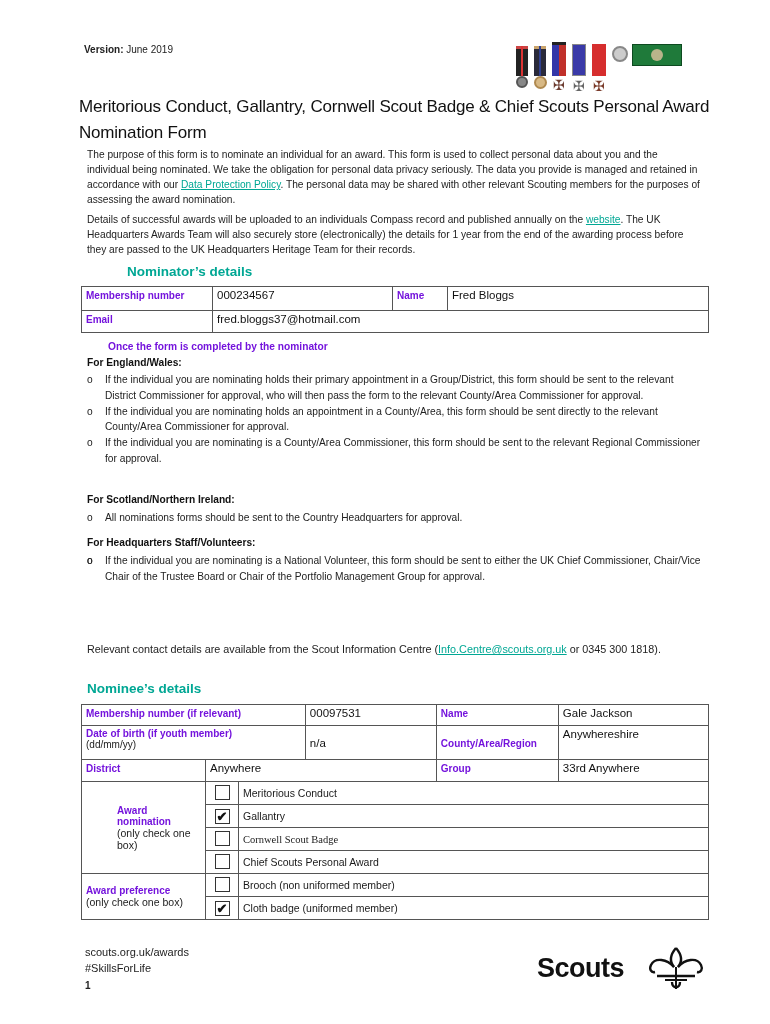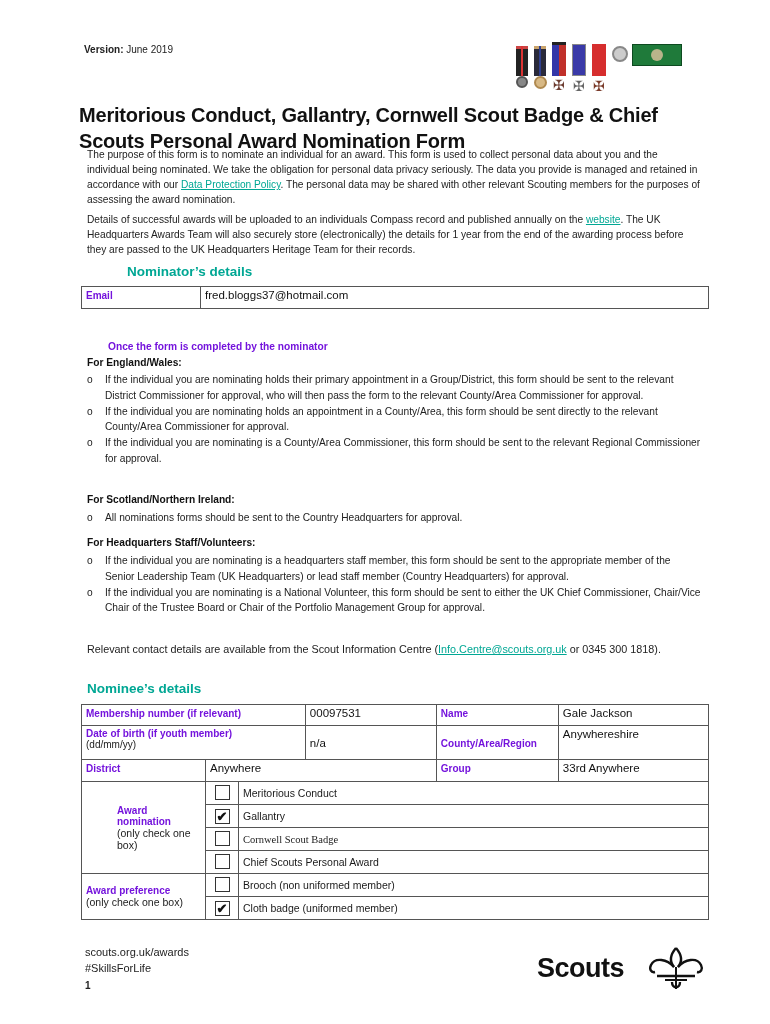--- a/index.html
+++ b/index.html
@@ -9,21 +9,21 @@
 
   .version { position: absolute; left: 77px; top: 44px; font-size: 10px; color: #222; }
   .version b { font-weight: bold; }
 
   .medals { position: absolute; left: 505px; top: 42px; width: 195px; height: 56px; }
   .medal { position: absolute; }
   .ribbon { position: absolute; top: 0; }
   .pendant { position: absolute; border-radius: 50%; }
   .cross { position: absolute; font-size: 14px; line-height: 14px; }
 
-  .title { position: absolute; left: 72px; top: 94px; width: 640px; font-size: 20px; font-weight: bold; line-height: 26px; color: #111; letter-spacing: -0.2px; margin-top: 8px; }
+  .title { position: absolute; left: 72px; top: 94px; width: 640px; font-size: 17px; font-weight: normal; line-height: 26px; color: #111; letter-spacing: -0.2px; }
 
   .para { position: absolute; left: 80px; width: 615px; font-size: 10.2px; line-height: 15px; color: #222; }
   .link { color: #00a794; text-decoration: underline; }
 
   .section-h { position: absolute; left: 80px; font-size: 13.5px; font-weight: bold; color: #00a794; }
 
   table.form { position: absolute; border-collapse: collapse; font-size: 11px; }
   table.form td { border: 1px solid #555; padding: 2px 4px; vertical-align: top; }
   .lbl { color: #7413dc; font-weight: bold; font-size: 10px; }
   .sub { color: #222; font-weight: normal; font-size: 10px; }
@@ -91,20 +91,26 @@
   </div>
 
   <div class="para" style="top:212px;">
     <span>Details of successful awards will be uploaded to an individuals Compass record and published annually on the </span><span class="link">website</span><span>. The UK Headquarters Awards Team will also securely store (electronically) the details for 1 year from the end of the awarding process before they are passed to the UK Headquarters Heritage Team for their records.</span>
   </div>
 
   <div class="section-h" style="top:264px;margin-left:40px;">Nominator’s details</div>
 
   <table class="form" style="left:74px;top:286px;width:628px;">
     <tbody>
+        <tr style="height:24px;">
+      <td style="width:131px;"><span class="lbl">Membership number</span></td>
+      <td style="width:180px;"><span class="val">000234567</span></td>
+      <td style="width:55px;"><span class="lbl">Name</span></td>
+      <td><span class="val">Fred Bloggs</span></td>
+    </tr>
     <tr style="height:22px;">
       <td><span class="lbl">Email</span></td>
       <td colspan="3"><span class="val">fred.bloggs37@hotmail.com</span></td>
     </tr>
   </tbody>
     </table>
 
   <div class="purple-h" style="top:341px;margin-left:21px;">Once the form is completed by the nominator</div>
   <div class="bold-h" style="top:357px;">For England/Wales:</div>
   <ul class="bullets" style="top:372px;">
@@ -113,21 +119,21 @@
     <li><span class="b">o</span><span>If the individual you are nominating is a County/Area Commissioner, this form should be sent to the relevant Regional Commissioner for approval.</span></li>
   </ul>
 
   <div class="bold-h" style="top:494px;">For Scotland/Northern Ireland:</div>
   <ul class="bullets" style="top:510px;">
     <li><span class="b">o</span><span>All nominations forms should be sent to the Country Headquarters for approval.</span></li>
   </ul>
 
   <div class="bold-h" style="top:537px;">For Headquarters Staff/Volunteers:</div>
   <ul class="bullets" style="top:553px;">
-    <li><span class="b">o</span><span>If the individual you are nominating is a headquarters staff member, this form should be sent to the appropriate member of the Senior Leadership Team (UK Headquarters) or lead staff member (Country Headquarters) for approval.</span></li>
+    <li><span class="b">o</span></li>
     <li><span class="b">o</span><span>If the individual you are nominating is a National Volunteer, this form should be sent to either the UK Chief Commissioner, Chair/Vice Chair of the Trustee Board or Chair of the Portfolio Management Group for approval.</span></li>
   </ul>
 
   <div class="para" style="top:641px;font-size:10.8px;line-height:16px;">
     <span>Relevant contact details are available from the Scout Information Centre (</span><span class="link">Info.Centre@scouts.org.uk</span><span> or 0345 300 1818).</span>
   </div>
 
   <div class="section-h" style="top:681px;">Nominee’s details</div>
 
   <table class="form" style="left:74px;top:704px;width:628px;">

